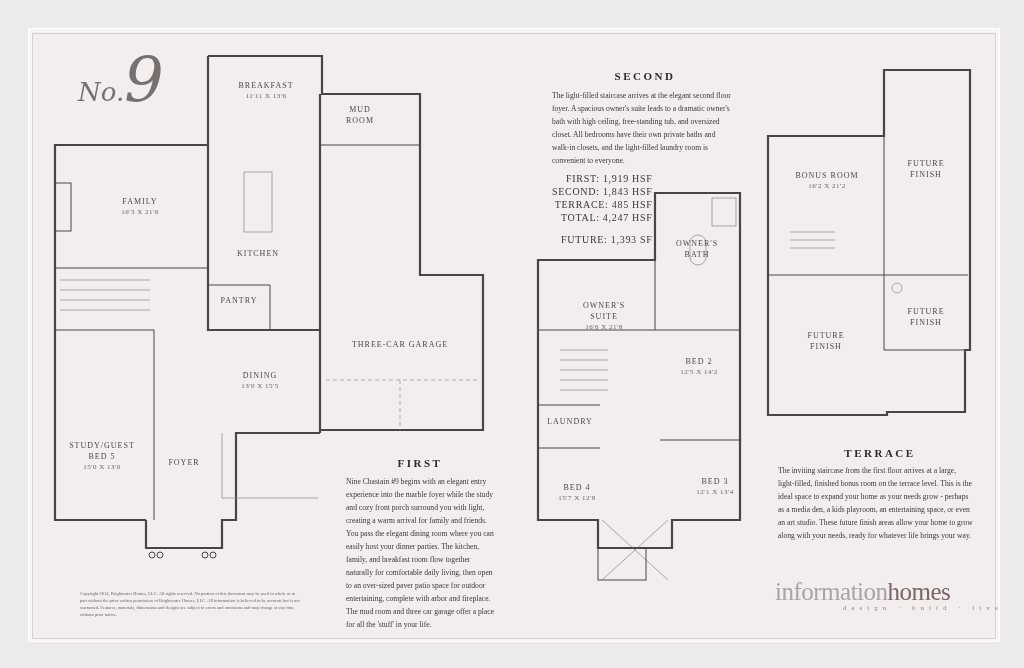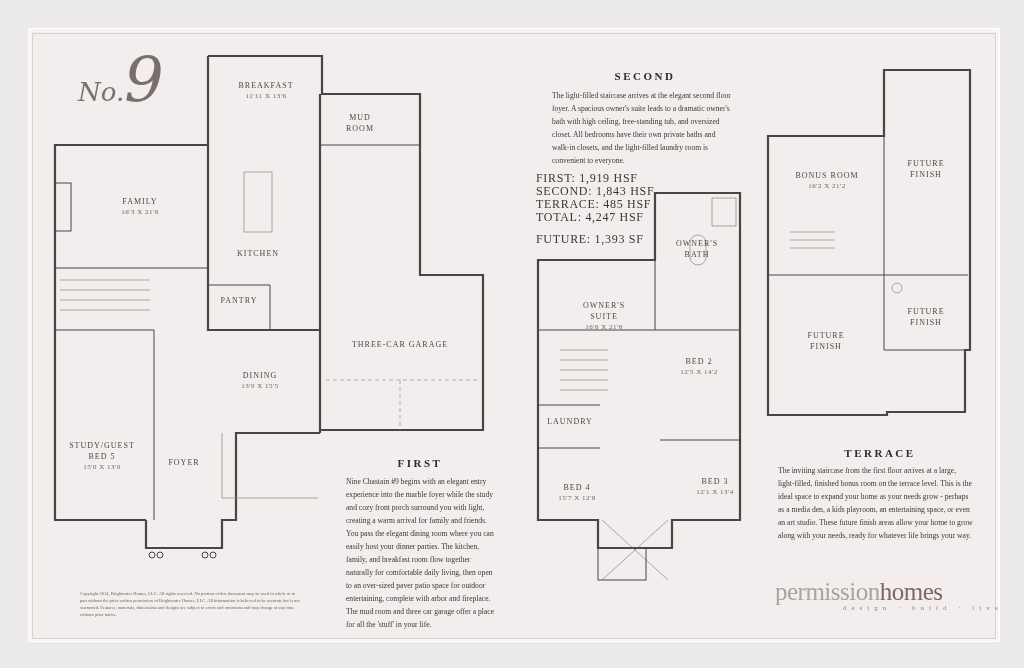--- a/index.html
+++ b/index.html
@@ -11,21 +11,21 @@
   svg .w2{stroke:#4a4444;stroke-width:1;fill:none;}
   svg .thin{stroke:#8a8382;stroke-width:.7;fill:none;}
   svg .dash{stroke:#9a9392;stroke-width:.7;fill:none;stroke-dasharray:4 3;}
   .room{position:absolute;text-align:center;font-size:8px;letter-spacing:1px;color:#4e4846;text-transform:uppercase;line-height:11px;}
   .room .dim{font-size:7px;letter-spacing:.5px;color:#6a6361;display:block;}
   .logo-no{position:absolute;left:78px;top:50px;font-family:"DejaVu Serif",serif;font-style:italic;color:#77706e;}
   .logo-no .no{font-size:26px;}
   .logo-no .num{font-size:62px;line-height:60px;}
   .sec-title{position:absolute;font-size:11px;letter-spacing:2.5px;font-weight:bold;color:#2f2a29;text-transform:uppercase;text-align:center;}
   .para{position:absolute;font-size:7.6px;line-height:13px;color:#3c3634;}
-  .stats{position:absolute;left:536px;top:172px;font-size:12px;letter-spacing:.7px;line-height:13px;color:#3c3634;text-transform:uppercase;}
+  .stats{position:absolute;left:552px;top:172px;font-size:10px;letter-spacing:.7px;line-height:13px;color:#3c3634;text-transform:uppercase;text-align:right;}
   .copyright{position:absolute;left:80px;top:590px;width:222px;font-size:4.5px;line-height:7px;color:#6a6361;}
   .brand{position:absolute;left:775px;top:578px;}
   .brand .b1{font-size:25px;color:#a9a3a1;letter-spacing:-.5px;}
   .brand .b2{font-size:25px;color:#7a6766;font-weight:normal;letter-spacing:-.5px;}
   .brand .tag{position:absolute;left:68px;top:26px;font-size:7px;letter-spacing:5px;color:#8a8382;white-space:nowrap;}
 </style>
 </head>
 <body>
 
 <div class="sheet"></div>
@@ -76,21 +76,21 @@
     <path class="w" d="M884 70 L970 70 L970 350 L965 350 L965 412 L887 412 L887 415 L768 415 L768 136 L884 136 Z"></path>
     <path class="w2" d="M884 136 L884 280"></path>
     <path class="w2" d="M768 275 L968 275"></path>
     <path class="w2" d="M884 280 L884 350 L965 350"></path>
     <path class="thin" d="M790 232 L835 232 M790 240 L835 240 M790 248 L835 248"></path>
     <circle class="thin" cx="897" cy="288" r="5"></circle>
   </g>
 </svg>
 
 <div class="room" style="left:226px;top:80px;width:80px;"><span>Breakfast</span><span class="dim">11'11 x 13'6</span></div>
-<div class="room" style="left:338px;top:112px;width:44px;"><span>Mud Room</span></div>
+<div class="room" style="left:338px;top:104px;width:44px;"><span>Mud Room</span></div>
 <div class="room" style="left:100px;top:196px;width:80px;"><span>Family</span><span class="dim">16'3 x 21'6</span></div>
 <div class="room" style="left:228px;top:248px;width:60px;font-family:Liberation Serif, serif;"><span>Kitchen</span></div>
 <div class="room" style="left:214px;top:295px;width:50px;"><span>Pantry</span></div>
 <div class="room" style="left:340px;top:316px;width:120px;margin-top:23px;"><span>Three-Car Garage</span></div>
 <div class="room" style="left:220px;top:370px;width:80px;"><span>Dining</span><span class="dim">13'0 x 15'5</span></div>
 <div class="room" style="left:62px;top:440px;width:80px;"><span>Study/Guest Bed 5</span><span class="dim">15'0 x 13'0</span></div>
 <div class="room" style="left:162px;top:457px;width:44px;"><span>Foyer</span></div>
 
 <div class="room" style="left:672px;top:238px;width:50px;"><span>Owner's Bath</span></div>
 <div class="room" style="left:574px;top:292px;width:60px;margin-top:8px;"><span>Owner's Suite</span><span class="dim">16'6 x 21'8</span></div>
@@ -117,15 +117,15 @@
 
 <div class="sec-title" style="left:360px;top:457px;width:120px;">First</div>
 <div class="para" style="left:346px;top:475px;width:152px;">Nine Chastain #9 begins with an elegant entry experience into the marble foyer while the study and cozy front porch surround you with light, creating a warm arrival for family and friends. You pass the elegant dining room where you can easily host your dinner parties. The kitchen, family, and breakfast room flow together naturally for comfortable daily living, then open to an over-sized paver patio space for outdoor entertaining, complete with arbor and fireplace. The mud room and three car garage offer a place for all the 'stuff' in your life.</div>
 
 <div class="sec-title" style="left:820px;top:447px;width:120px;">Terrace</div>
 <div class="para" style="left:778px;top:464px;width:196px;">The inviting staircase from the first floor arrives at a large, light-filled, finished bonus room on the terrace level. This is the ideal space to expand your home as your needs grow - perhaps as a media den, a kids playroom, an entertaining space, or even an art studio. These future finish areas allow your home to grow along with your needs, ready for whatever life brings your way.</div>
 
 <div class="copyright">Copyright 2014, Brightwater Homes, LLC. All rights reserved. No portion of this document may be used in whole or in part without the prior written permission of Brightwater Homes, LLC. All information is believed to be accurate but is not warranted. Features, materials, dimensions and designs are subject to errors and omissions and may change at any time without prior notice.</div>
 
 <div class="brand">
-  <span class="b1">permission</span><span class="b2">homes</span>
+  <span class="b1">information</span><span class="b2">homes</span>
   <div class="tag">design · build · live</div>
 </div>
 
 </body></html>

